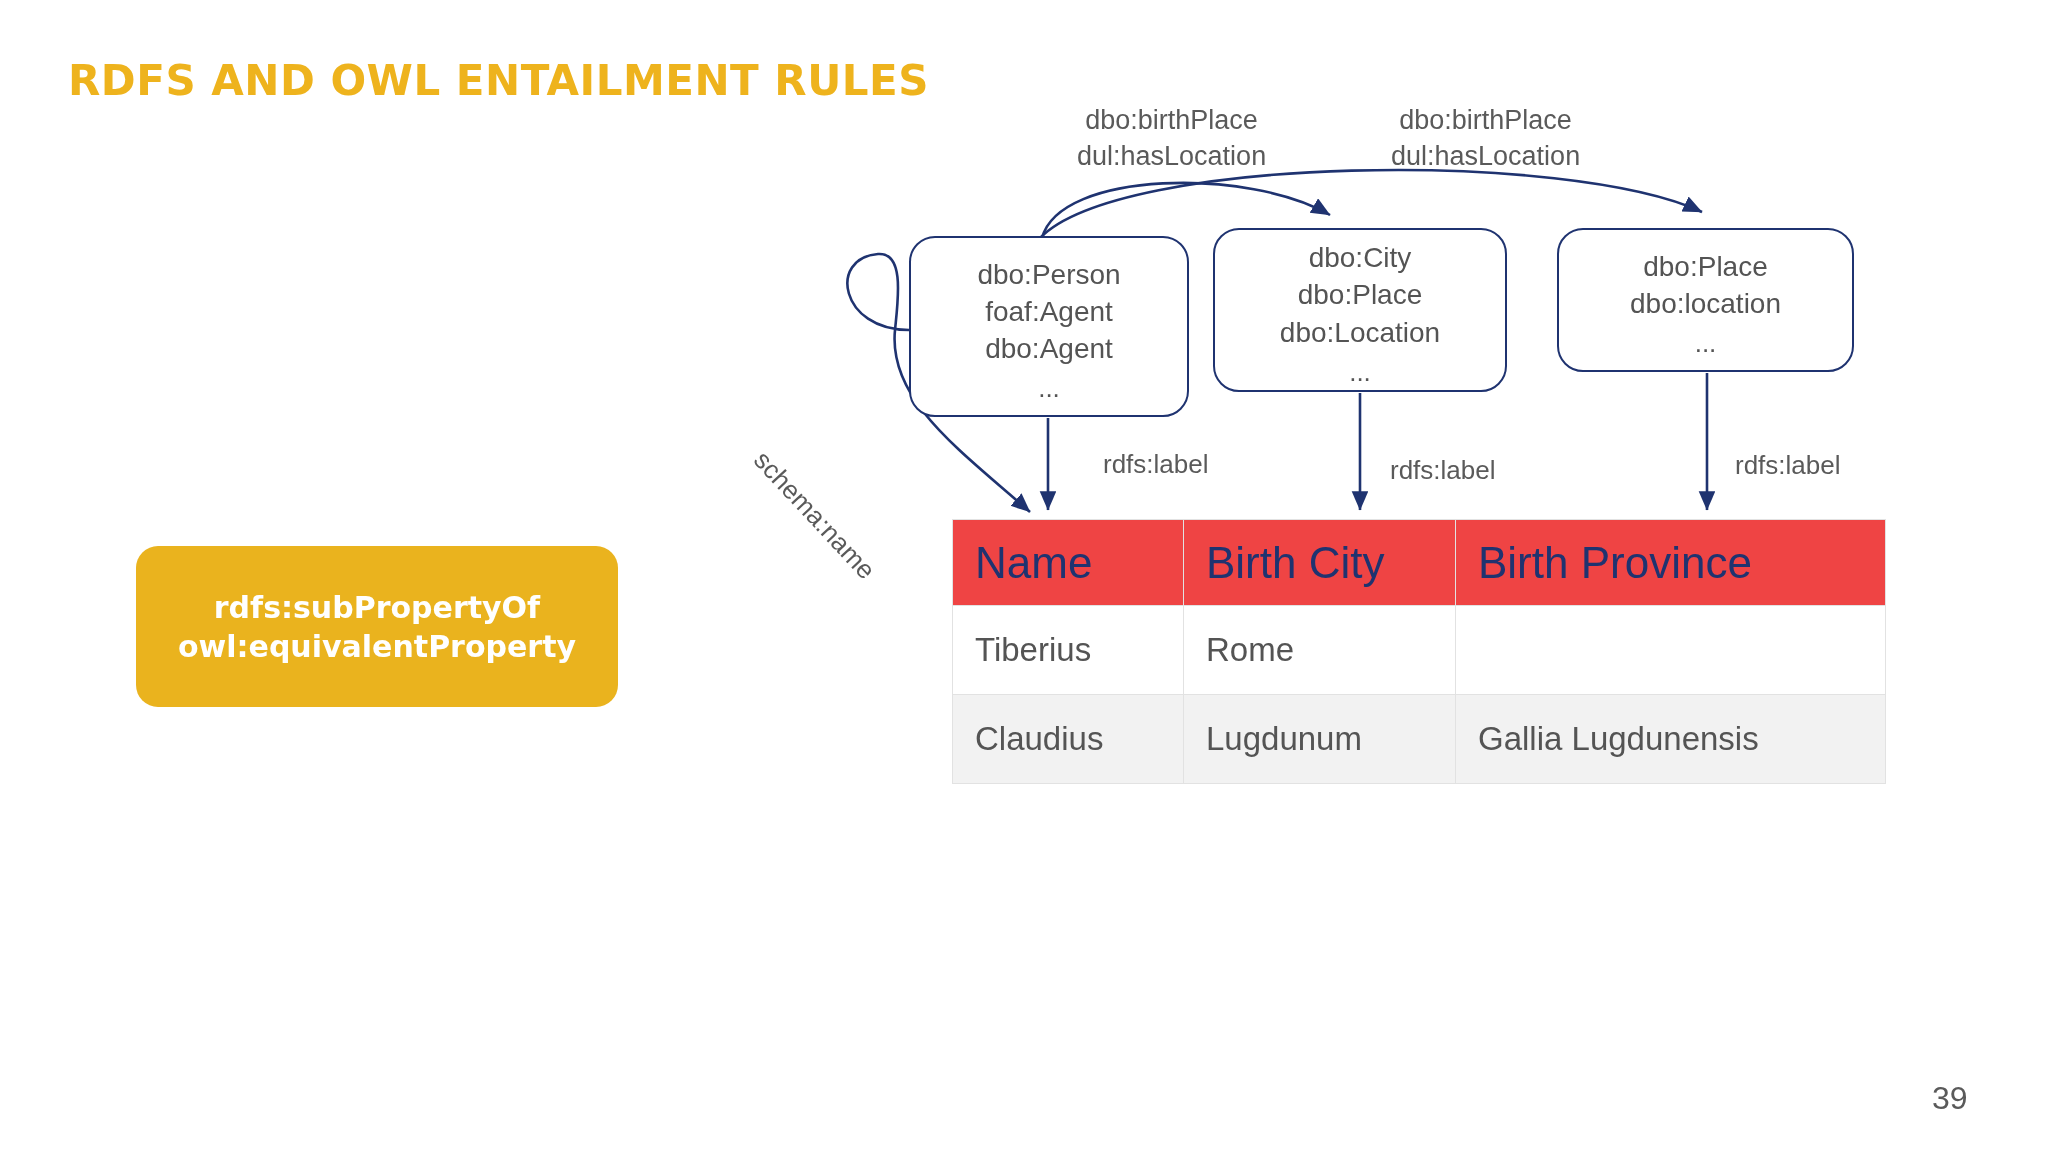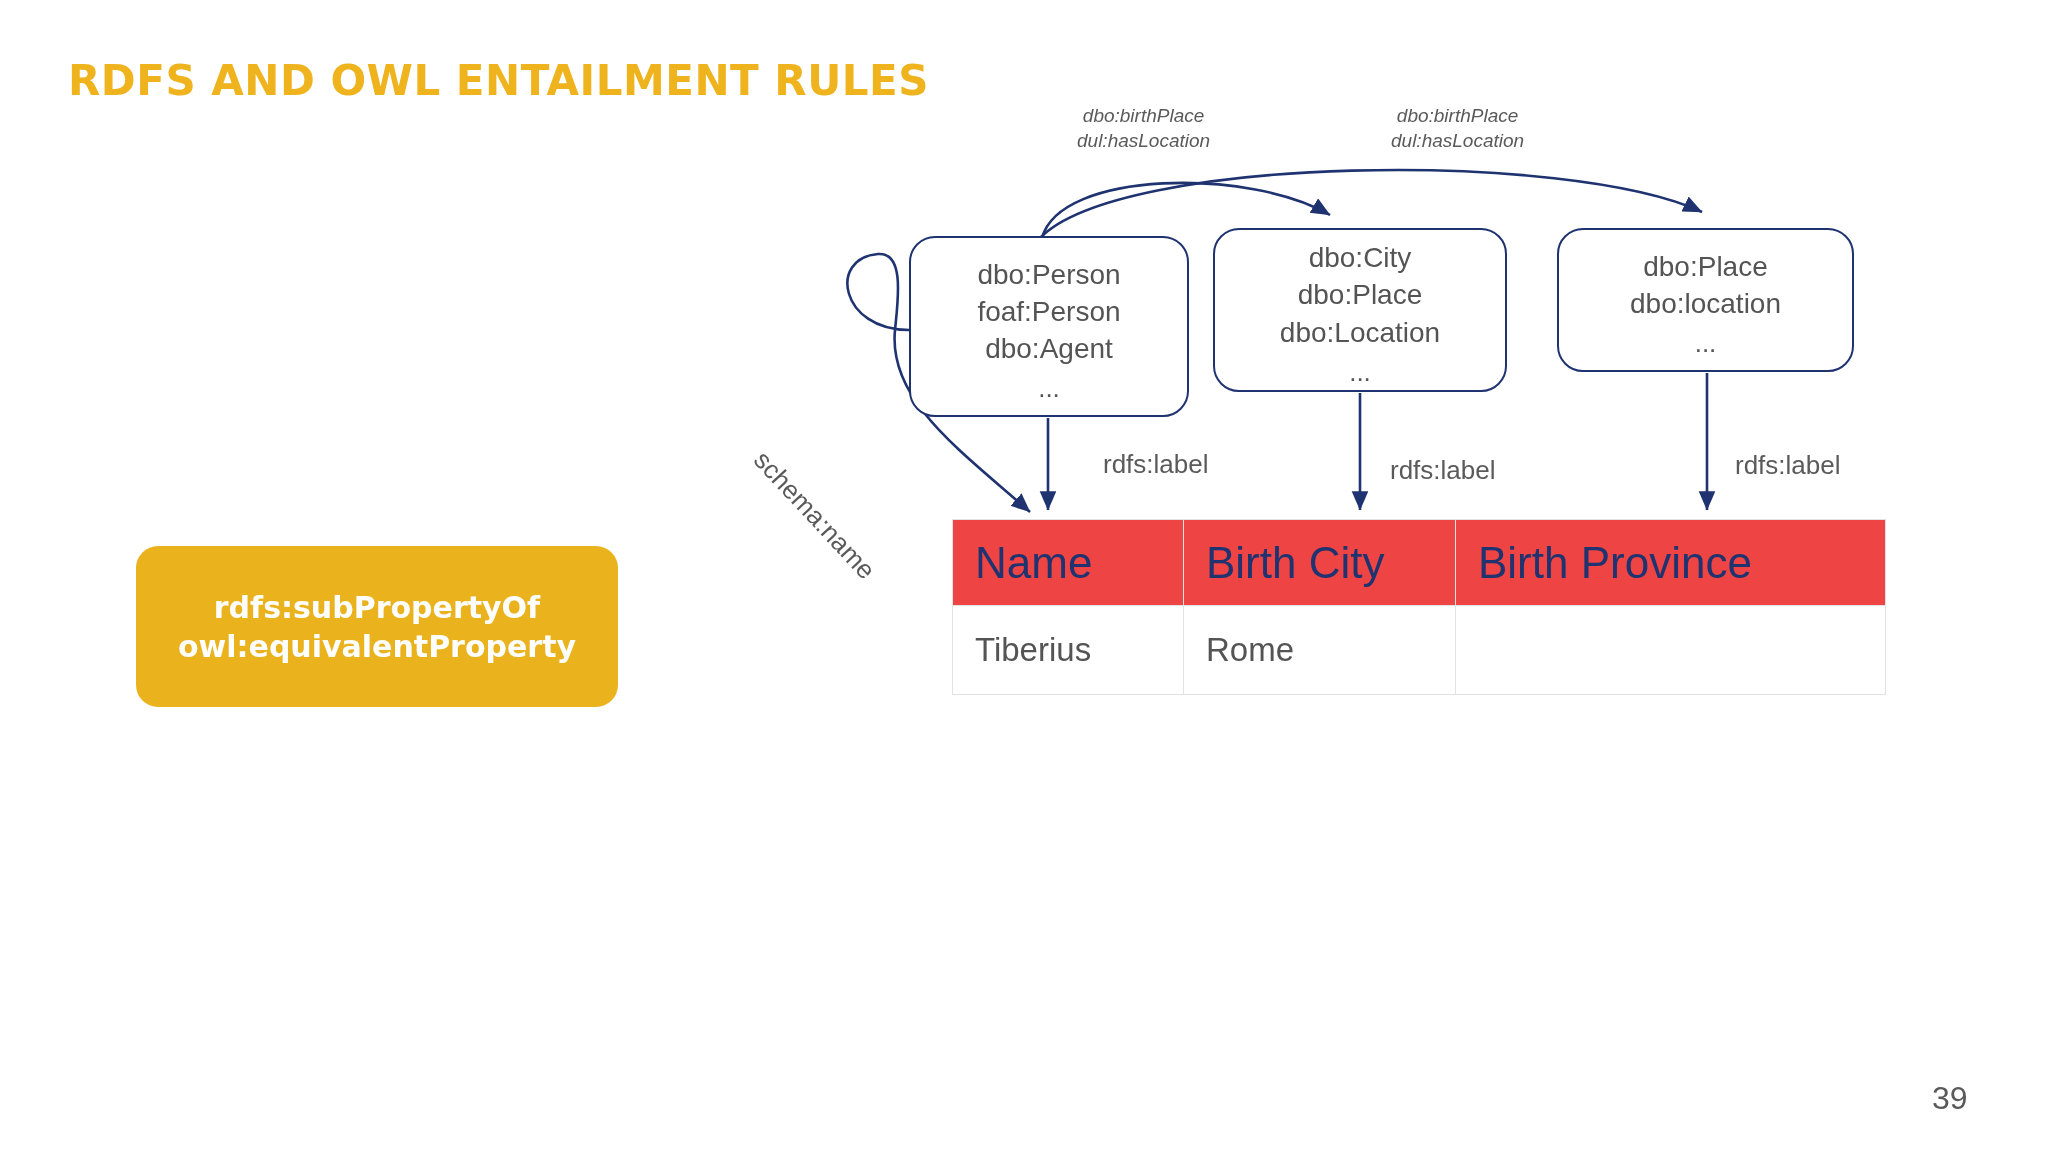--- a/index.html
+++ b/index.html
@@ -90,25 +90,24 @@
   }
 
   #node-person { left: 909px; top: 236px; width: 280px; height: 181px; }
   #node-city   { left: 1213px; top: 228px; width: 294px; height: 164px; }
   #node-place  { left: 1557px; top: 228px; width: 297px; height: 144px; }
 
   
   .edge-label {
     position: absolute;
     color: #5a5a5a;
-    font-size: 19px;
+    font-size: 27px;
     line-height: 1.33;
     text-align: center;
     white-space: nowrap;
-    font-style: italic;
   }
   #edge-label-1 { left: 1077px; top: 103px; }
   #edge-label-2 { left: 1391px; top: 103px; }
 
   .rdfs-label {
     position: absolute;
     color: #5a5a5a;
     font-size: 26px;
     white-space: nowrap;
   }
@@ -210,21 +209,21 @@
 </div>
 
 <div class="rdfs-label" id="rdfs-label-1">rdfs:label</div>
 <div class="rdfs-label" id="rdfs-label-2">rdfs:label</div>
 <div class="rdfs-label" id="rdfs-label-3">rdfs:label</div>
 
 <div id="schema-name-label">schema:name</div>
 
 <div class="node" id="node-person">
   <div class="nline">dbo:Person</div>
-  <div class="nline">foaf:Person</div>
+  <div class="nline">foaf:Agent</div>
   <div class="nline">dbo:Agent</div>
   <div class="nline dots">...</div>
 </div>
 
 <div class="node" id="node-city">
   <div class="nline">dbo:City</div>
   <div class="nline">dbo:Place</div>
   <div class="nline">dbo:Location</div>
   <div class="nline dots">...</div>
 </div>
@@ -247,16 +246,21 @@
       <th>Birth City</th>
       <th>Birth Province</th>
     </tr>
   </thead>
   <tbody>
     <tr class="plain">
       <td>Tiberius</td>
       <td>Rome</td>
       <td></td>
     </tr>
+    <tr class="shaded">
+      <td>Claudius</td>
+      <td>Lugdunum</td>
+      <td>Gallia Lugdunensis</td>
+    </tr>
   </tbody>
 </table>
 
 <div id="page-number">39</div>
 
 </body></html>

